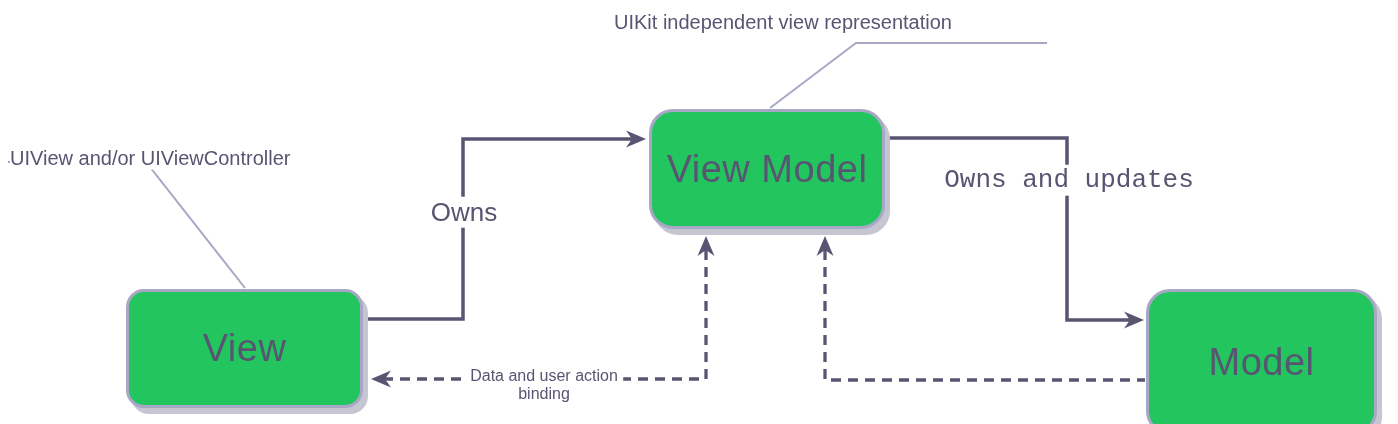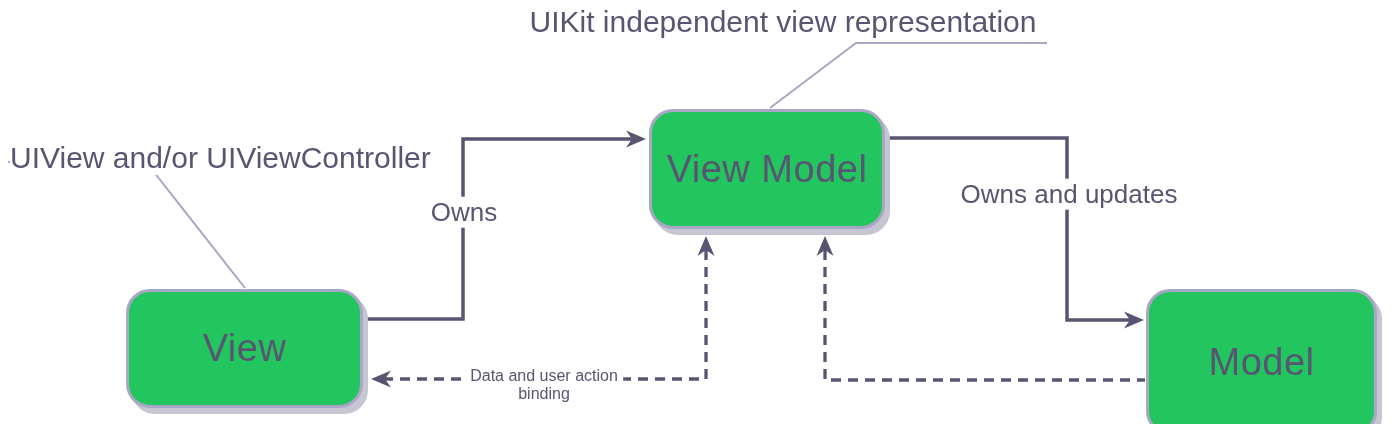--- a/index.html
+++ b/index.html
@@ -29,45 +29,45 @@
     border: 3px solid #a9a7c6;
     border-radius: 24px;
     box-shadow: 5px 6px 0 #c6c5d2;
     display: flex;
     align-items: center;
     justify-content: center;
     color: #585572;
     font-size: 38px;
     letter-spacing: 0.5px;
   }
-  .node-view       { left: 126px;  top: 289px; width: 237px; height: 119px; }
+  .node-view       { left: 126px;  top: 289px; width: 237px; height: 119px; border-radius: 18px; }
   .node-view-model { left: 649px;  top: 109px; width: 236px; height: 120px; }
   .node-model      { left: 1146px; top: 289px; width: 231px; height: 146px; }
 
   .edge-label {
     position: absolute;
     transform: translate(-50%, -50%);
     background: #ffffff;
     color: #585572;
     font-size: 26px;
     padding: 1px 5px;
     white-space: nowrap;
     text-align: center;
     line-height: 1.1;
   }
   .edge-label-owns          { left: 464px;  top: 212px; }
-  .edge-label-owns-updates  { left: 1069px; top: 194px; }
+  .edge-label-owns-updates  { left: 1069px; top: 180px; font-family: Liberation Mono, monospace; }
   .edge-label-binding       { left: 544px;  top: 385px; font-size: 16px; }
   .edge-label-binding span  { display: block; }
   .edge-label-notifies      { left: 989px;  top: 380px; }
 
   .annotation {
     position: absolute;
     color: #585572;
-    font-size: 30px;
+    font-size: 20px;
     white-space: nowrap;
     background: #ffffff;
   }
   .annotation-uikit  { left: 783px; top: 22px;  transform: translate(-50%, -50%); }
   .annotation-uiview { left: 10px;  top: 158px; transform: translate(0, -50%); }
 </style>
 </head>
 <body>
 
 <div class="canvas">

